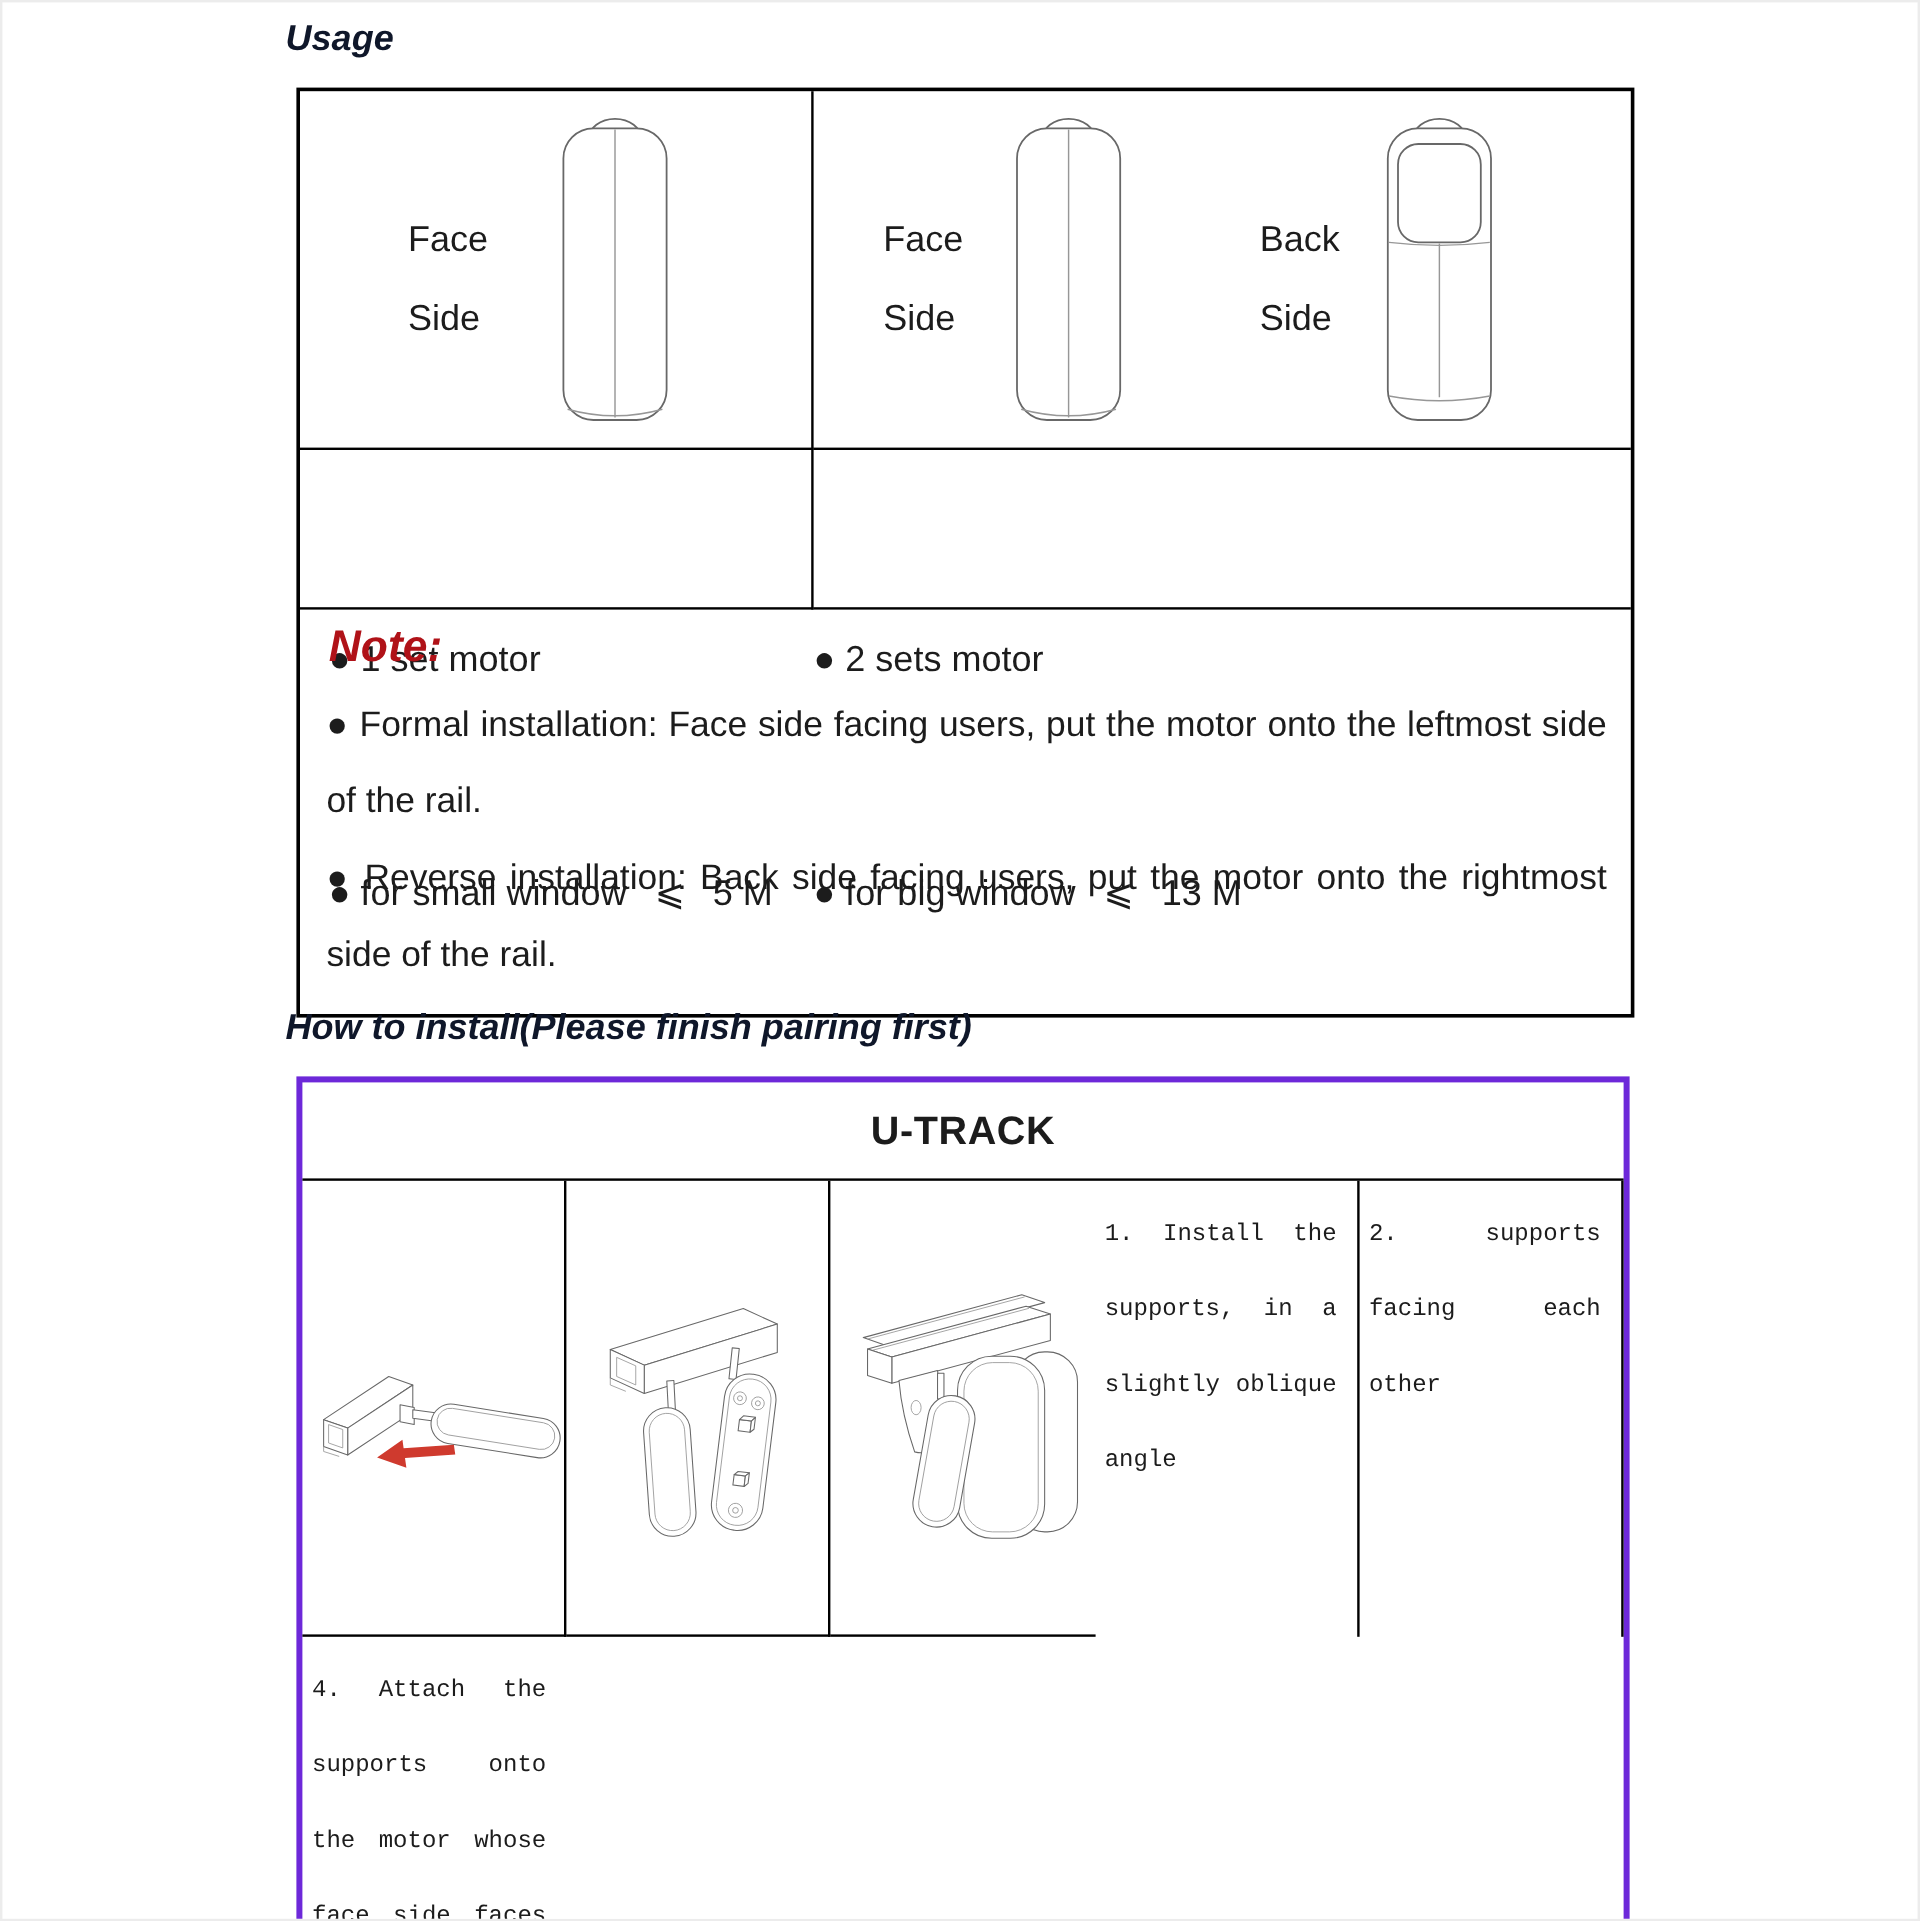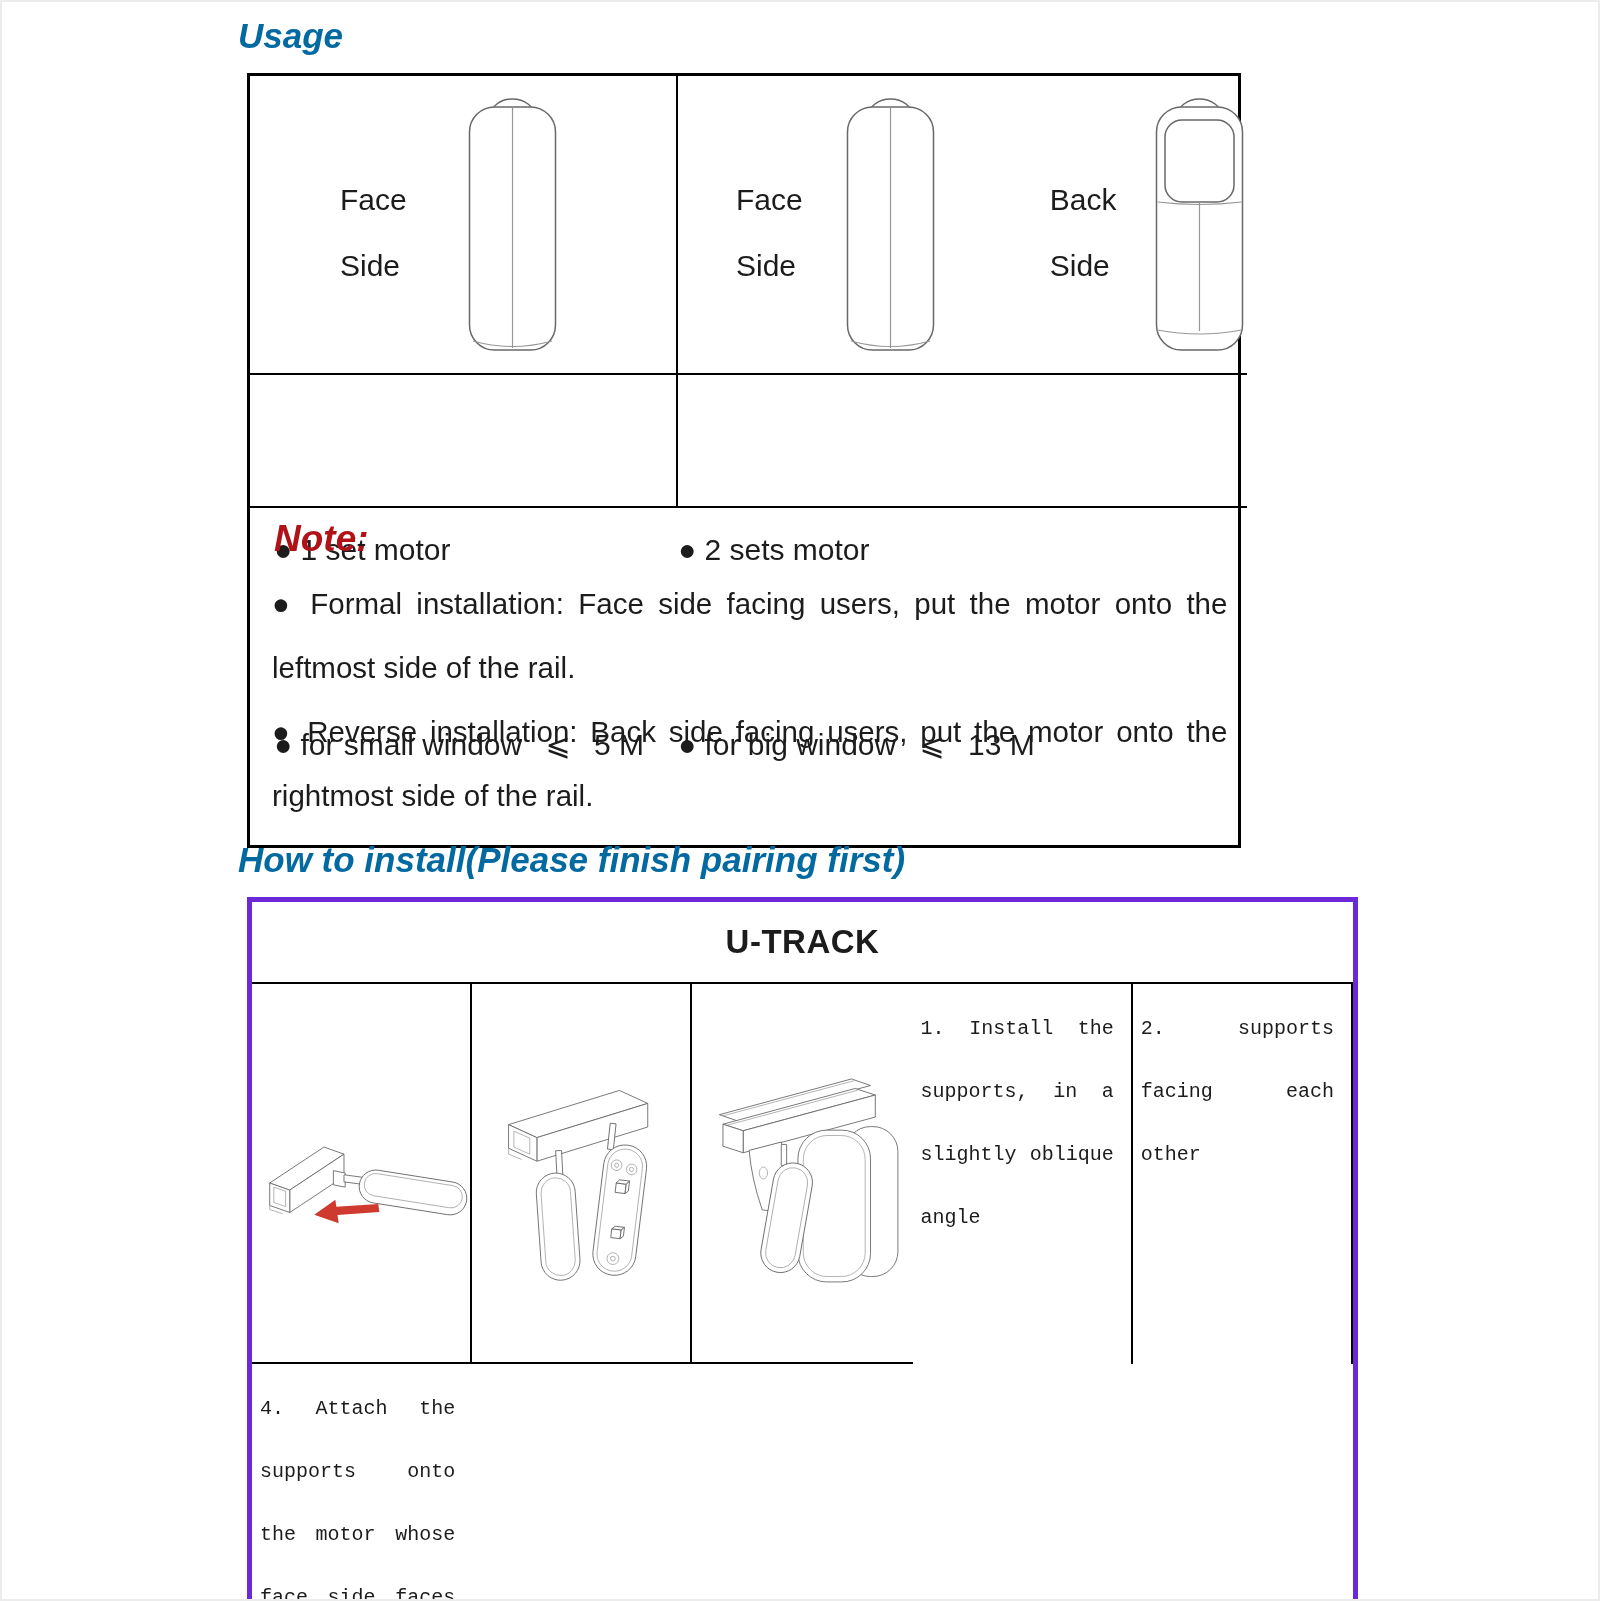--- a/index.html
+++ b/index.html
@@ -2,29 +2,29 @@
 <html><head>
 <meta charset="utf-8">
 <style>
   html,body { margin:0; padding:0; background:#fff; }
   #page {
     position:relative; width:1600px; height:1601px; background:#ffffff;
     font-family:"Liberation Sans", sans-serif; color:#1c1c1c;
     box-sizing:border-box; border:2px solid #ececec; overflow:hidden;
   }
   .heading {
-    position:absolute; left:236px; font-size:35px; font-weight:bold; font-style:italic;
-    color:#0369a1; letter-spacing:0px; white-space:nowrap;
+    position:absolute; left:236px; font-size:30px; font-weight:bold; font-style:italic;
+    color:#0f172a; letter-spacing:0px; white-space:nowrap;
   }
   #usage-heading { top:14px; }
   #install-heading { top:838px; }
 
   
   #usage-table {
-    position:absolute; left:245px; top:71px; width:994px; height:775px;
+    position:absolute; left:245px; top:71px; width:1115px; height:775px;
     border:3px solid #000; box-sizing:border-box;
     display:grid; grid-template-columns:428px 1fr; grid-template-rows:299px 133px 1fr;
     background:#fff;
   }
   .cell { box-sizing:border-box; }
   .b-r { border-right:2px solid #000; }
   .b-b { border-bottom:2px solid #000; }
   .fig-cell { display:flex; align-items:center; }
   .fig-label { font-size:30px; line-height:66px; margin-top:16px; }
   .motor-svg { flex:none; }

